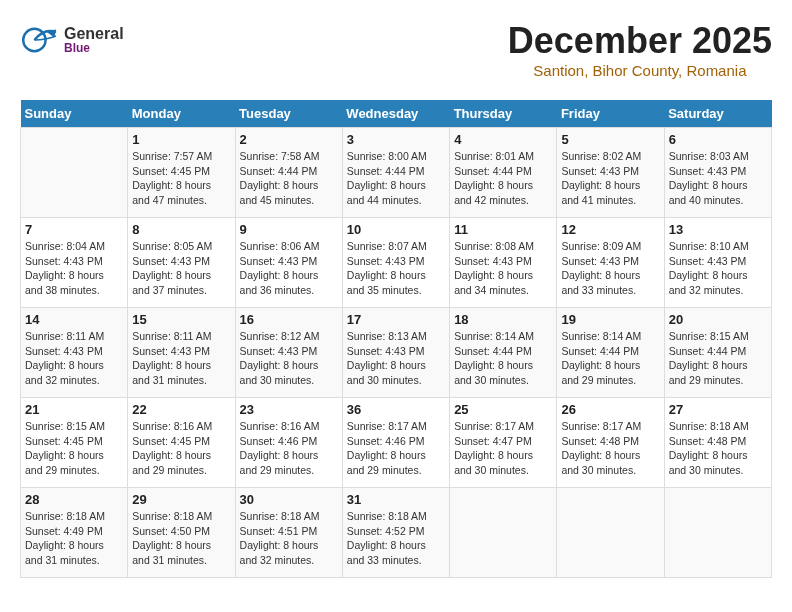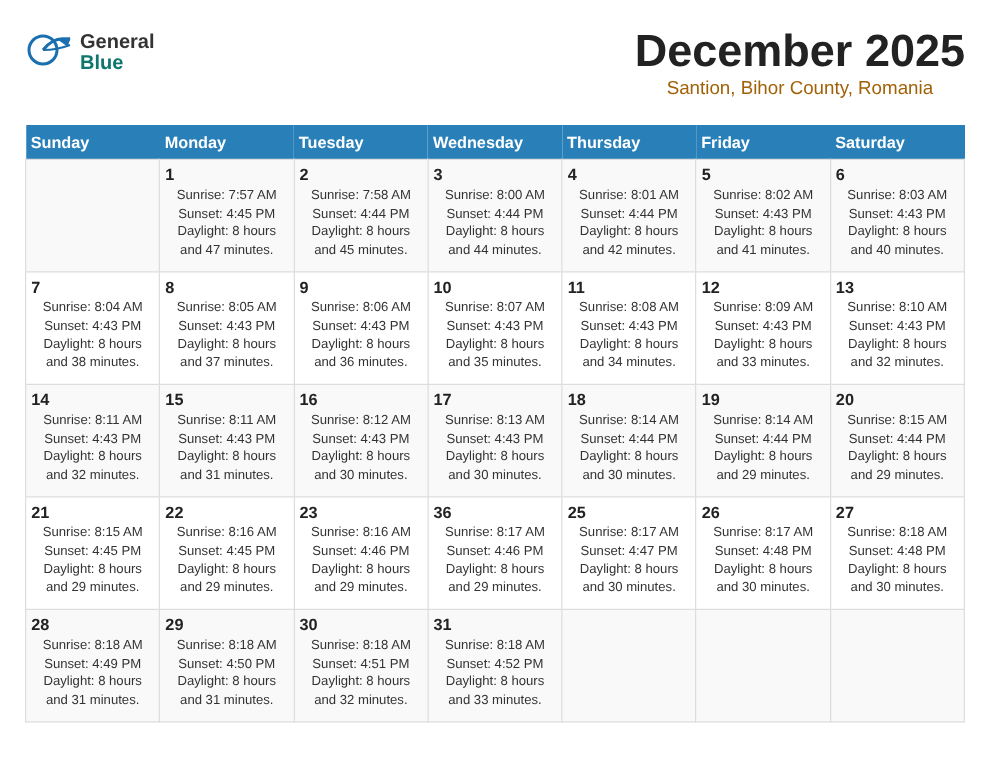--- a/index.html
+++ b/index.html
@@ -11,37 +11,37 @@
       padding: 20px;
     }
     .header-area {
       display: flex;
       justify-content: space-between;
       align-items: flex-start;
       margin-bottom: 10px;
     }
     .logo {
       display: flex;
-      align-items: flex-end;
+      align-items: center;
       font-size: 18px;
       font-weight: bold;
       color: #1a5276;
     }
     .logo-icon {
       width: 40px;
       height: 40px;
       margin-right: 4px;
     }
     .logo-text {
       display: flex;
       flex-direction: column;
       line-height: 1.1;
     }
     .logo-general { color: #333; font-size: 16px; font-weight: bold; }
-    .logo-blue { color: #0f766e; font-size: 16px; font-weight: bold; }
+    .logo-blue { color: #701a75; font-size: 12px; font-weight: bold; }
     .title-area {
       text-align: center;
     }
     .month-title {
       font-size: 36px;
       font-weight: bold;
       color: #222;
     }
     .subtitle {
       font-size: 15px;
@@ -78,21 +78,20 @@
     .day-number {
       font-size: 13px;
       font-weight: bold;
       color: #222;
       margin-bottom: 2px;
     }
     .day-info {
       color: #333;
       font-size: 10.5px;
       line-height: 1.4;
-      text-align: center;
     }
     .empty-cell {
       background-color: #f9f9f9;
     }
   </style>
 </head>
 <body>
 
 <div class="header-area">
   <div class="logo">

